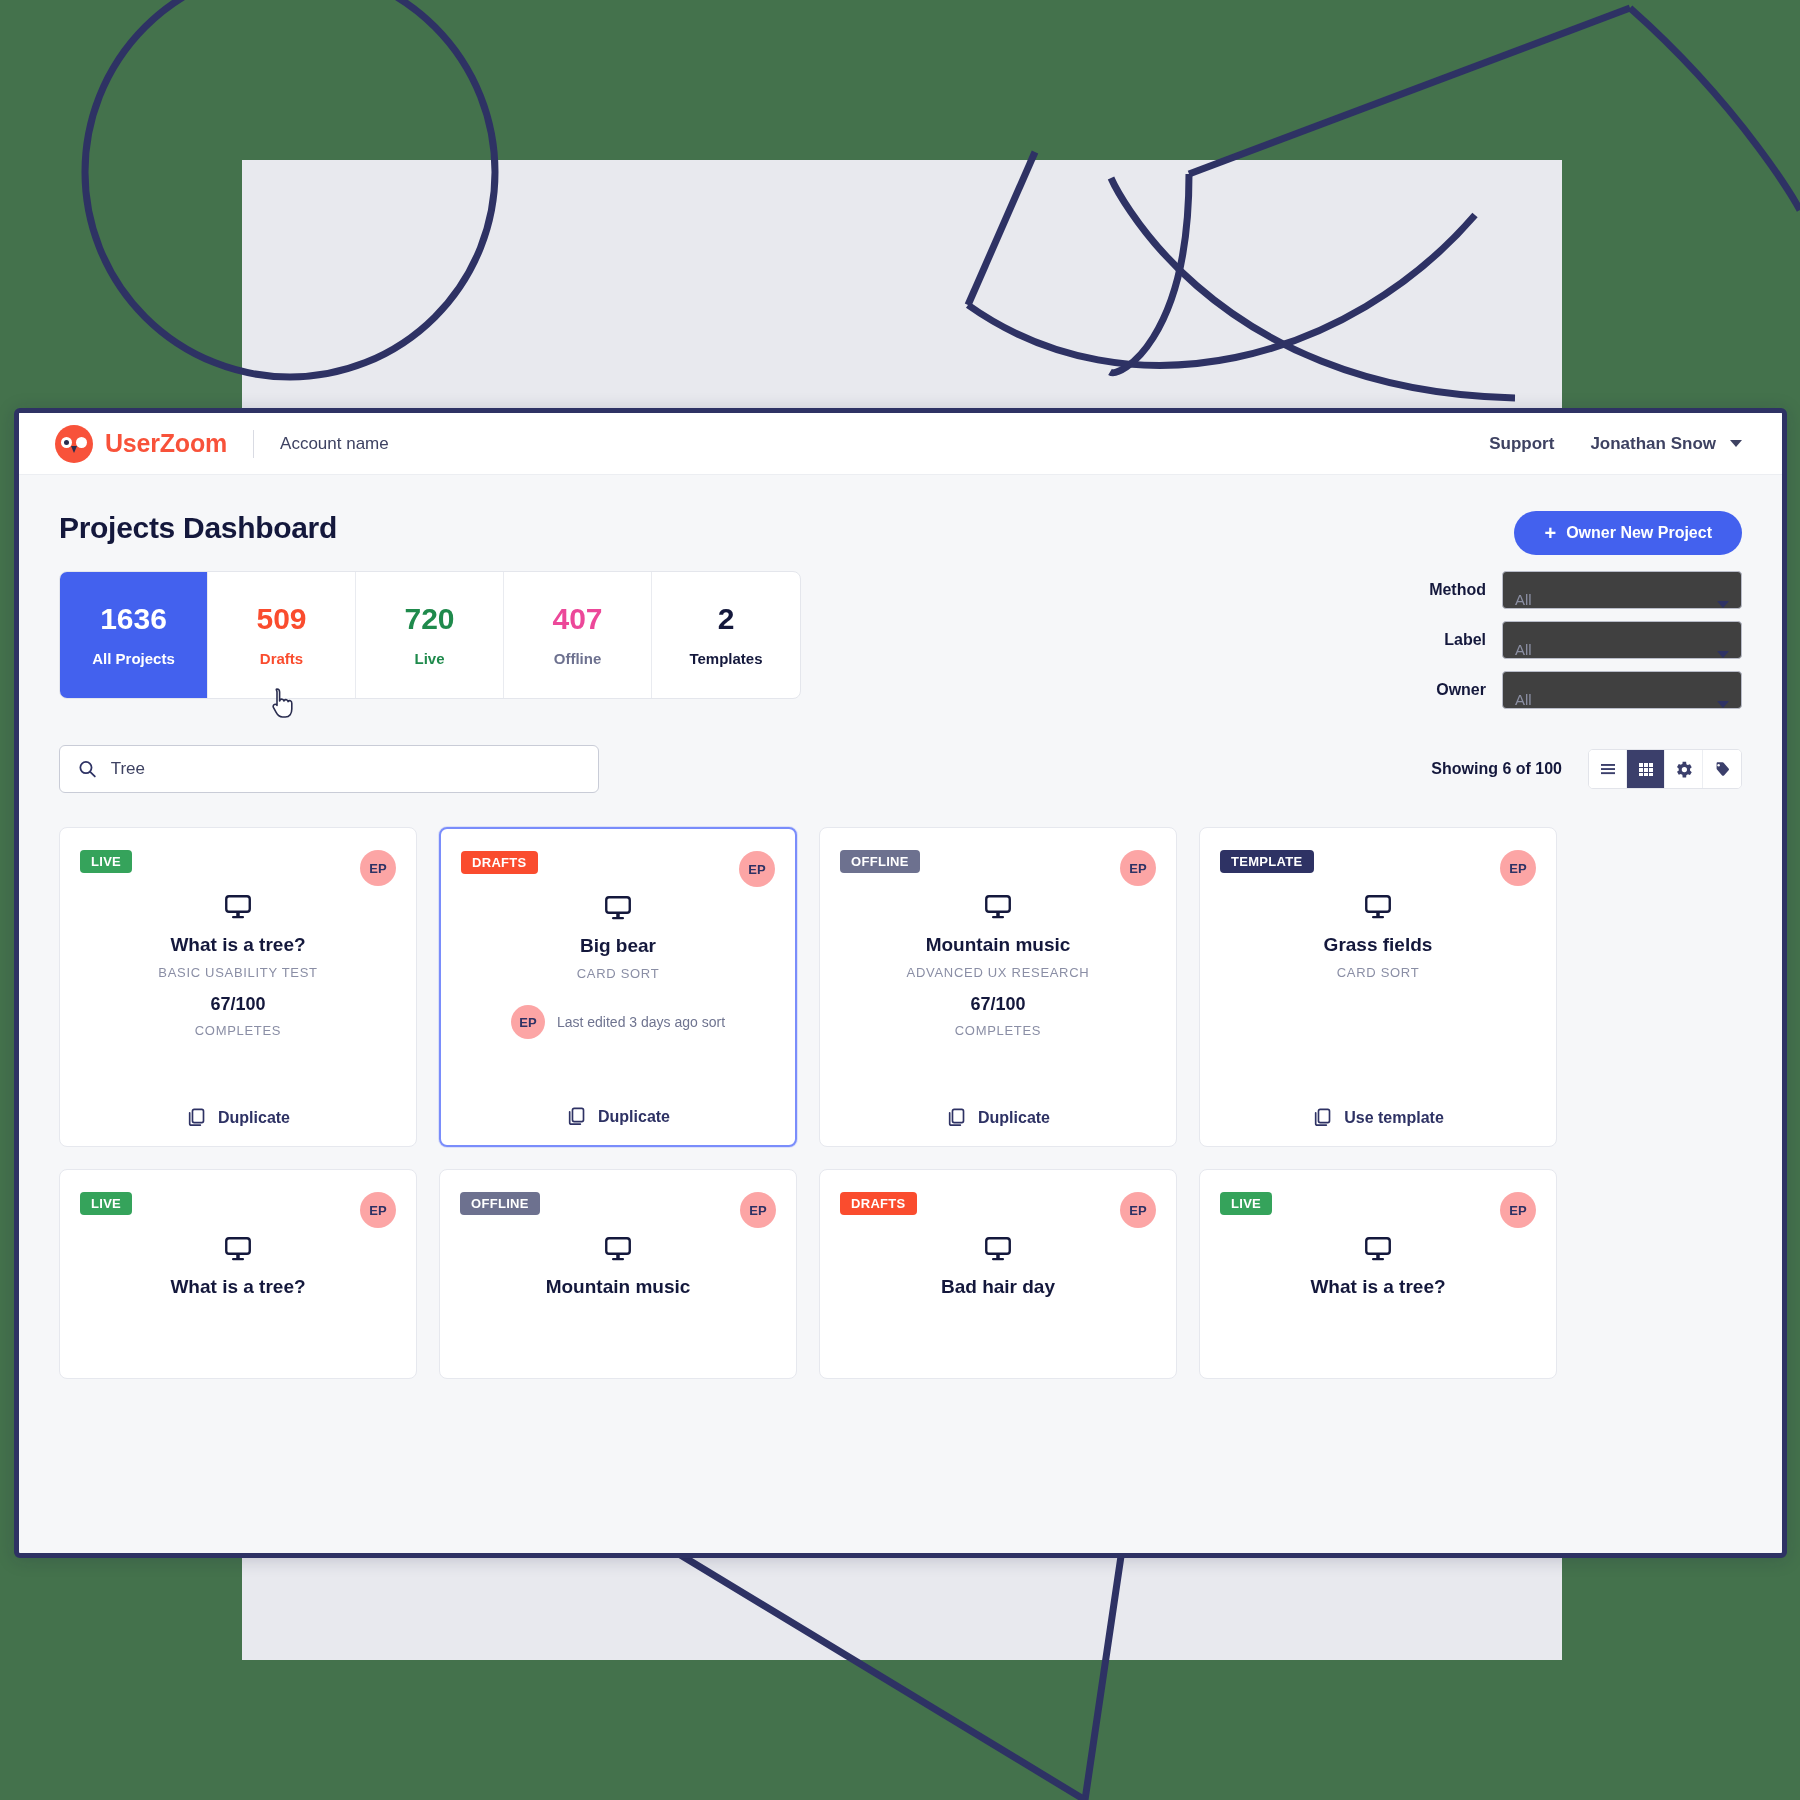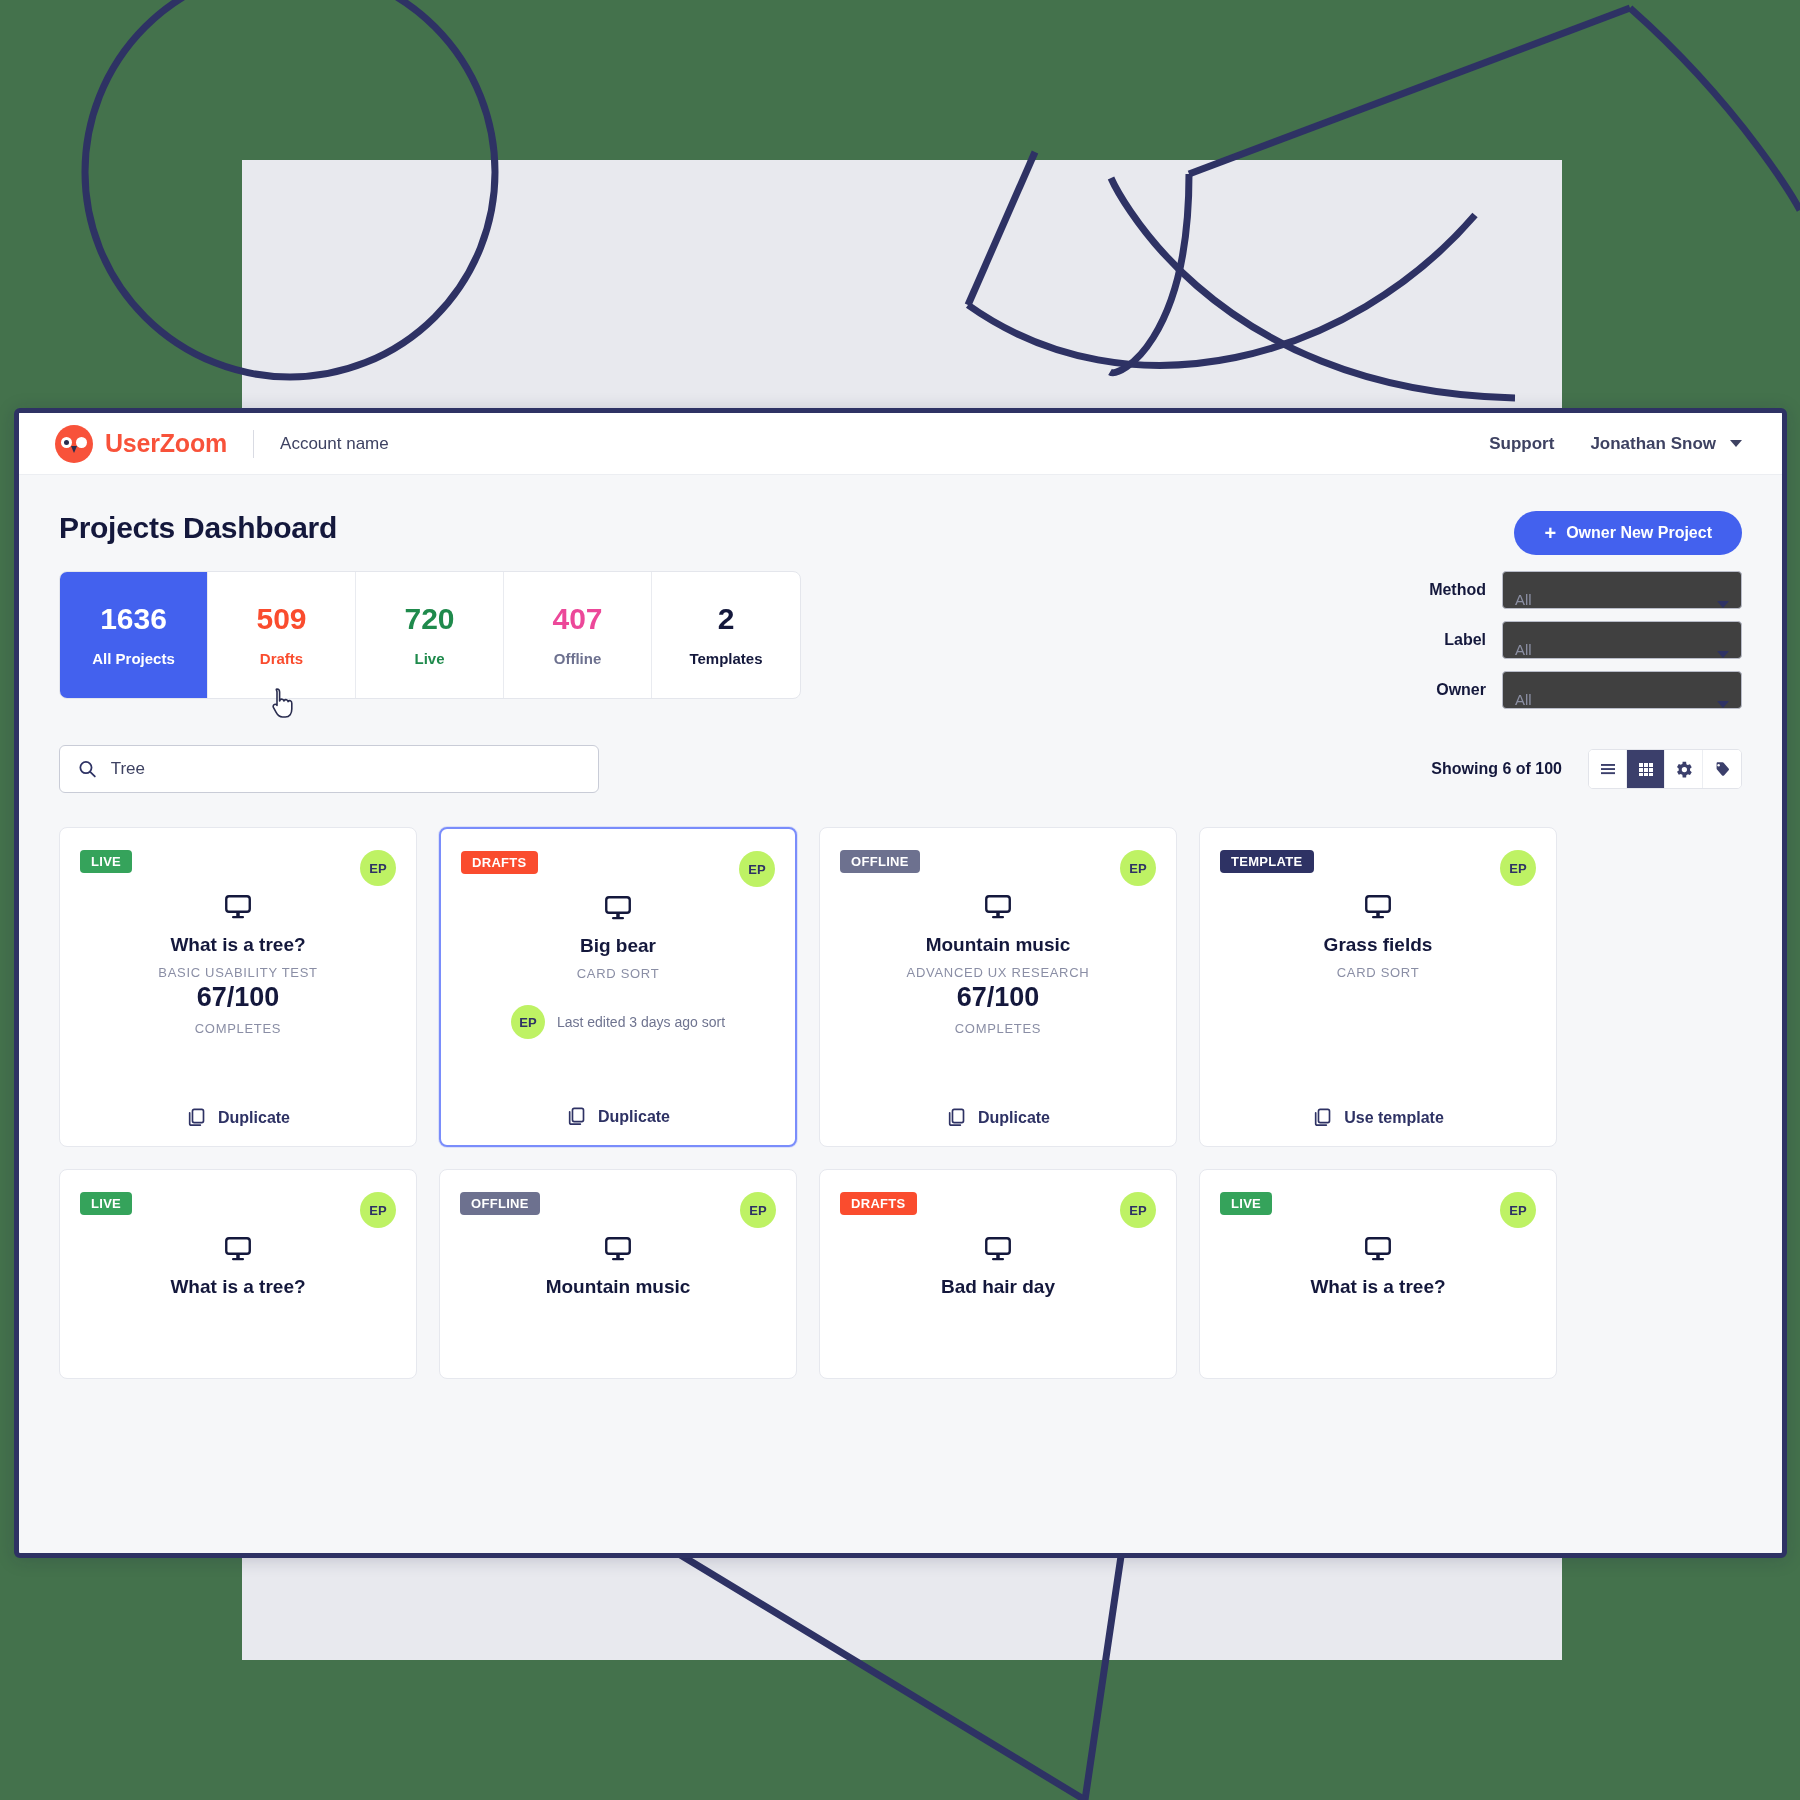--- a/index.html
+++ b/index.html
@@ -332,21 +332,21 @@
     letter-spacing: 0.3px;
     line-height: 1;
   }
   .badge.live     { background: #35a35b; }
   .badge.drafts   { background: #fa4c2e; }
   .badge.offline  { background: #6d718f; }
   .badge.template { background: #2e3264; }
   .avatar {
     width: 36px; height: 36px;
     border-radius: 50%;
-    background: #bef264;
+    background: #fca5a5;
     color: #2e3264;
     font-size: 13px;
     font-weight: bold;
     display: flex; align-items: center; justify-content: center;
     flex: none;
     text-align: center;
   }
   .card-body {
     margin-top: 6px;
     display: flex;
@@ -362,24 +362,24 @@
     text-align: center;
   }
   .card-method {
     font-size: 13px;
     color: #8a8ea5;
     letter-spacing: 0.7px;
     margin-top: 9px;
     text-align: center;
   }
   .card-score {
-    font-size: 27px;
+    font-size: 18px;
     font-weight: bold;
     color: #14183c;
-    margin-top: 2px;
+    margin-top: 14px;
   }
   .card-completes {
     font-size: 13px;
     color: #8a8ea5;
     letter-spacing: 0.7px;
     margin-top: 8px;
   }
   .card-edited {
     display: flex;
     align-items: center;

